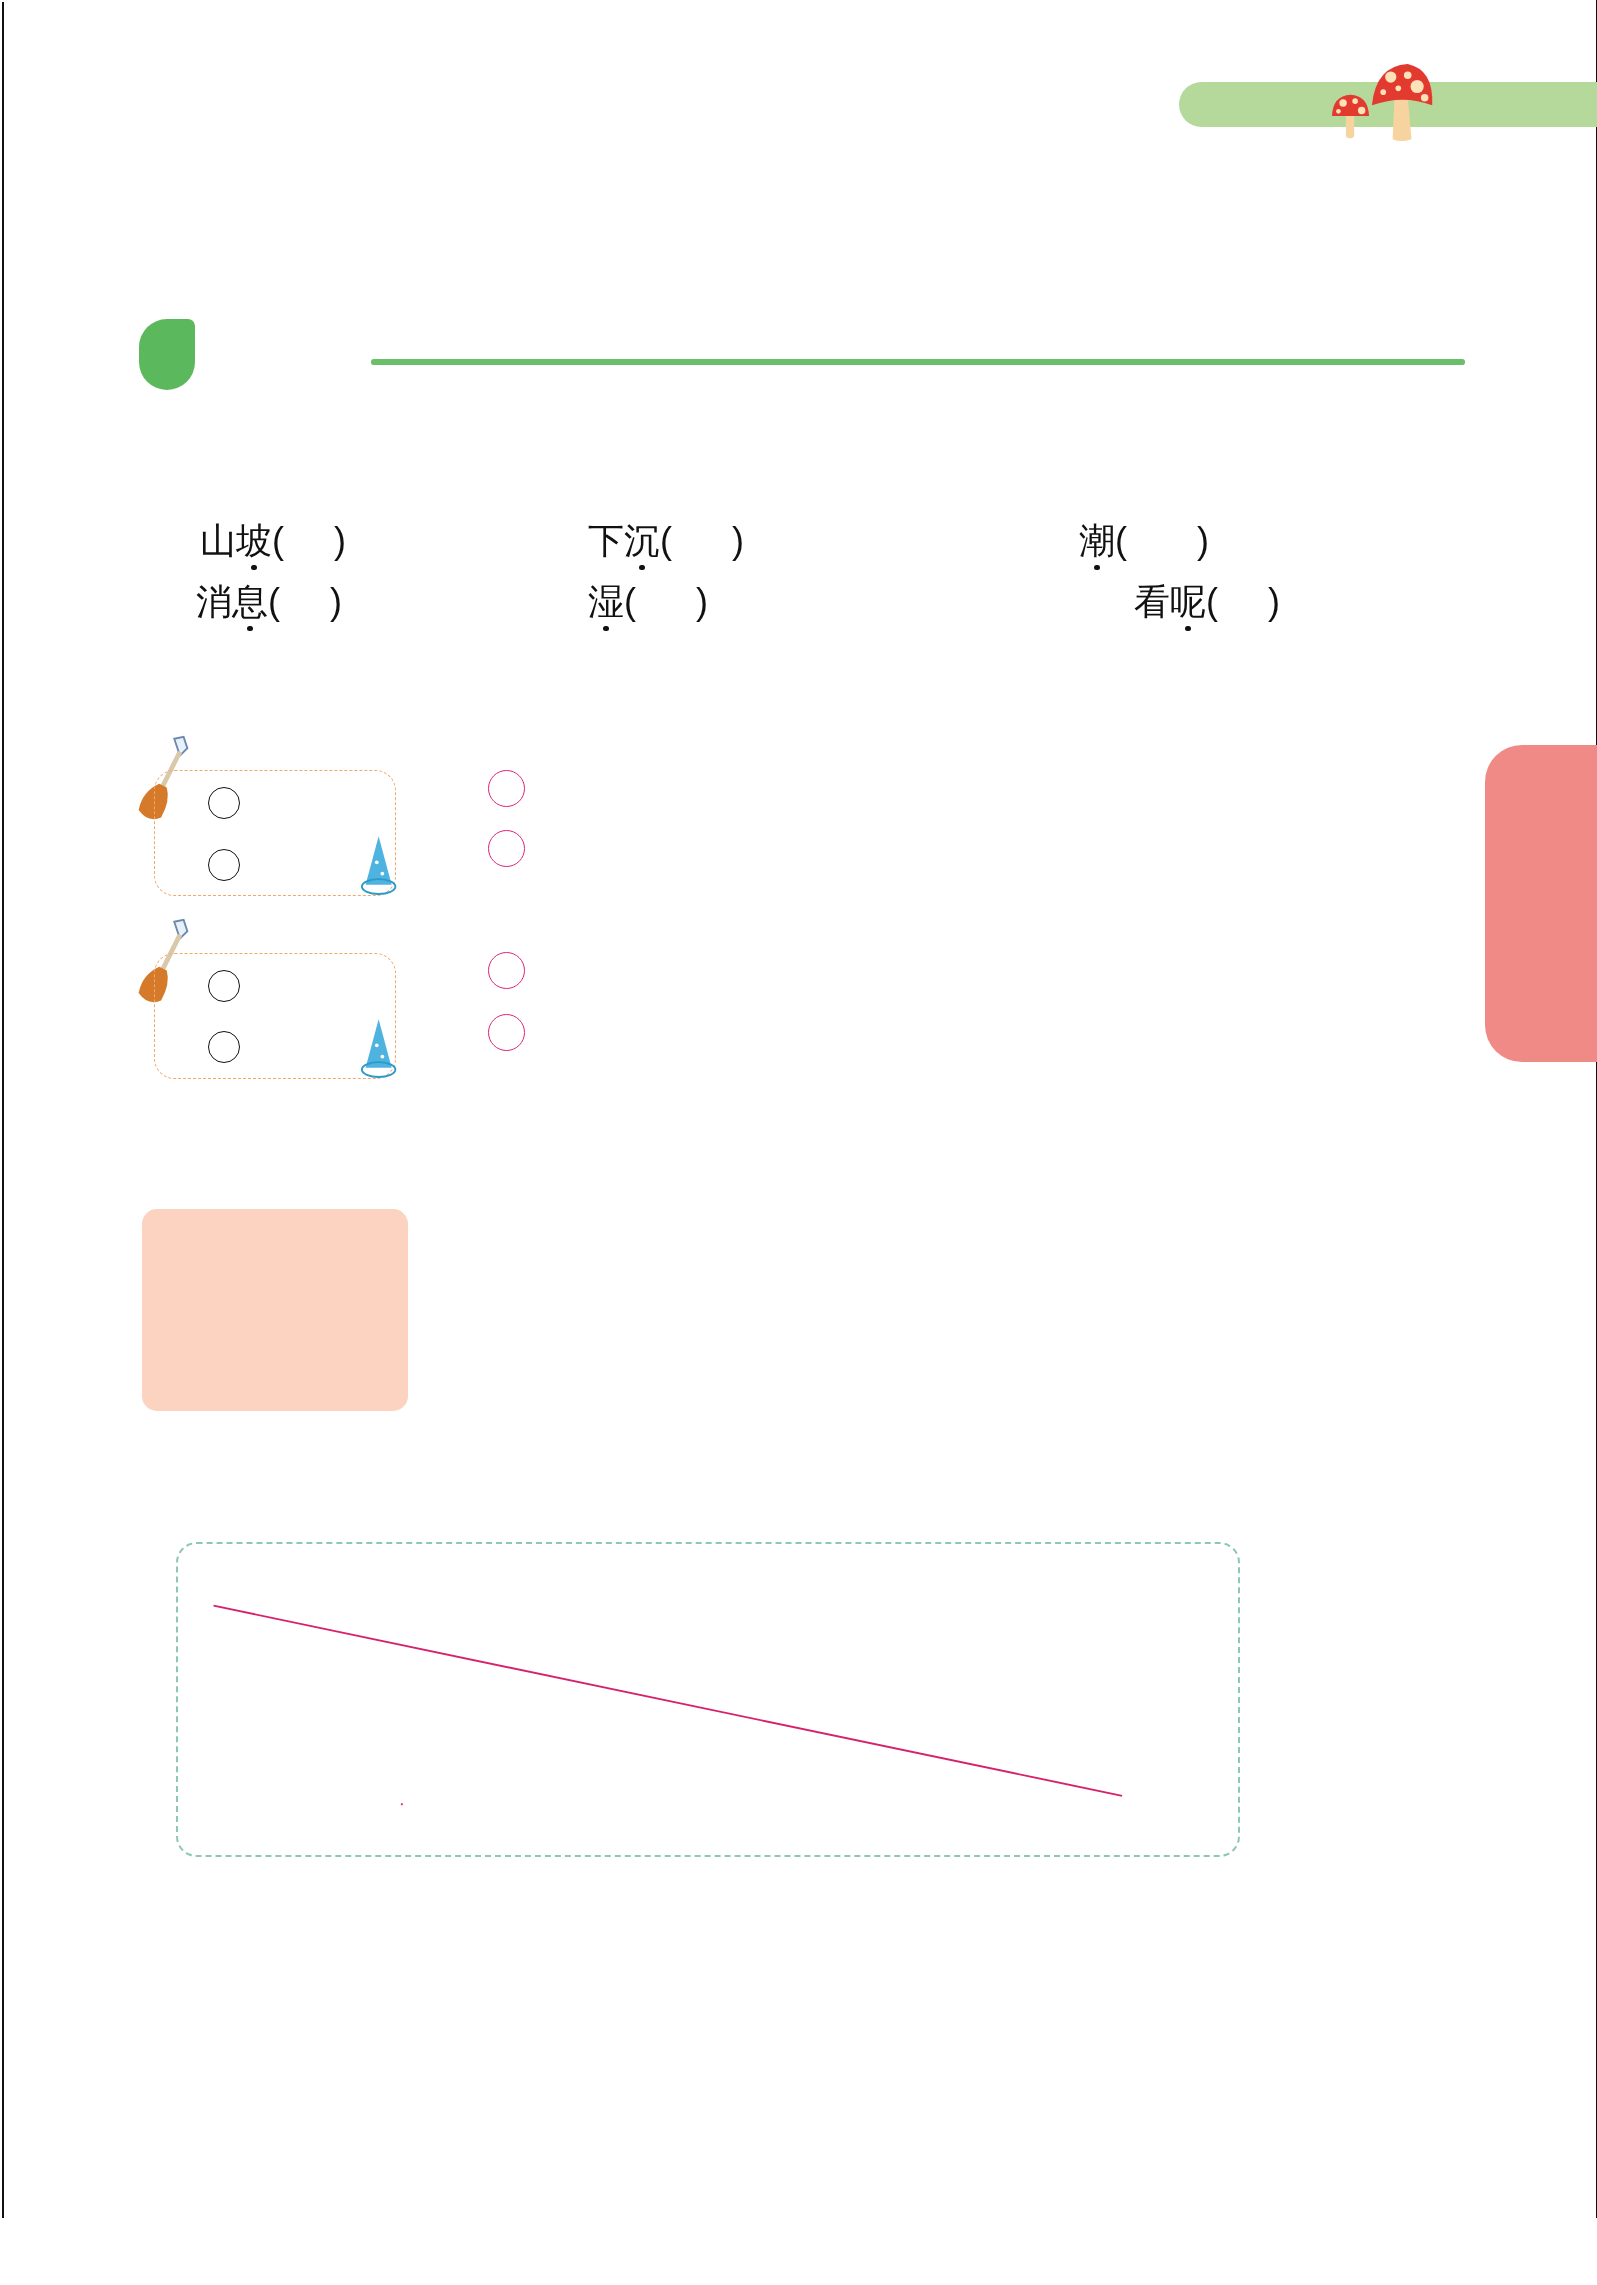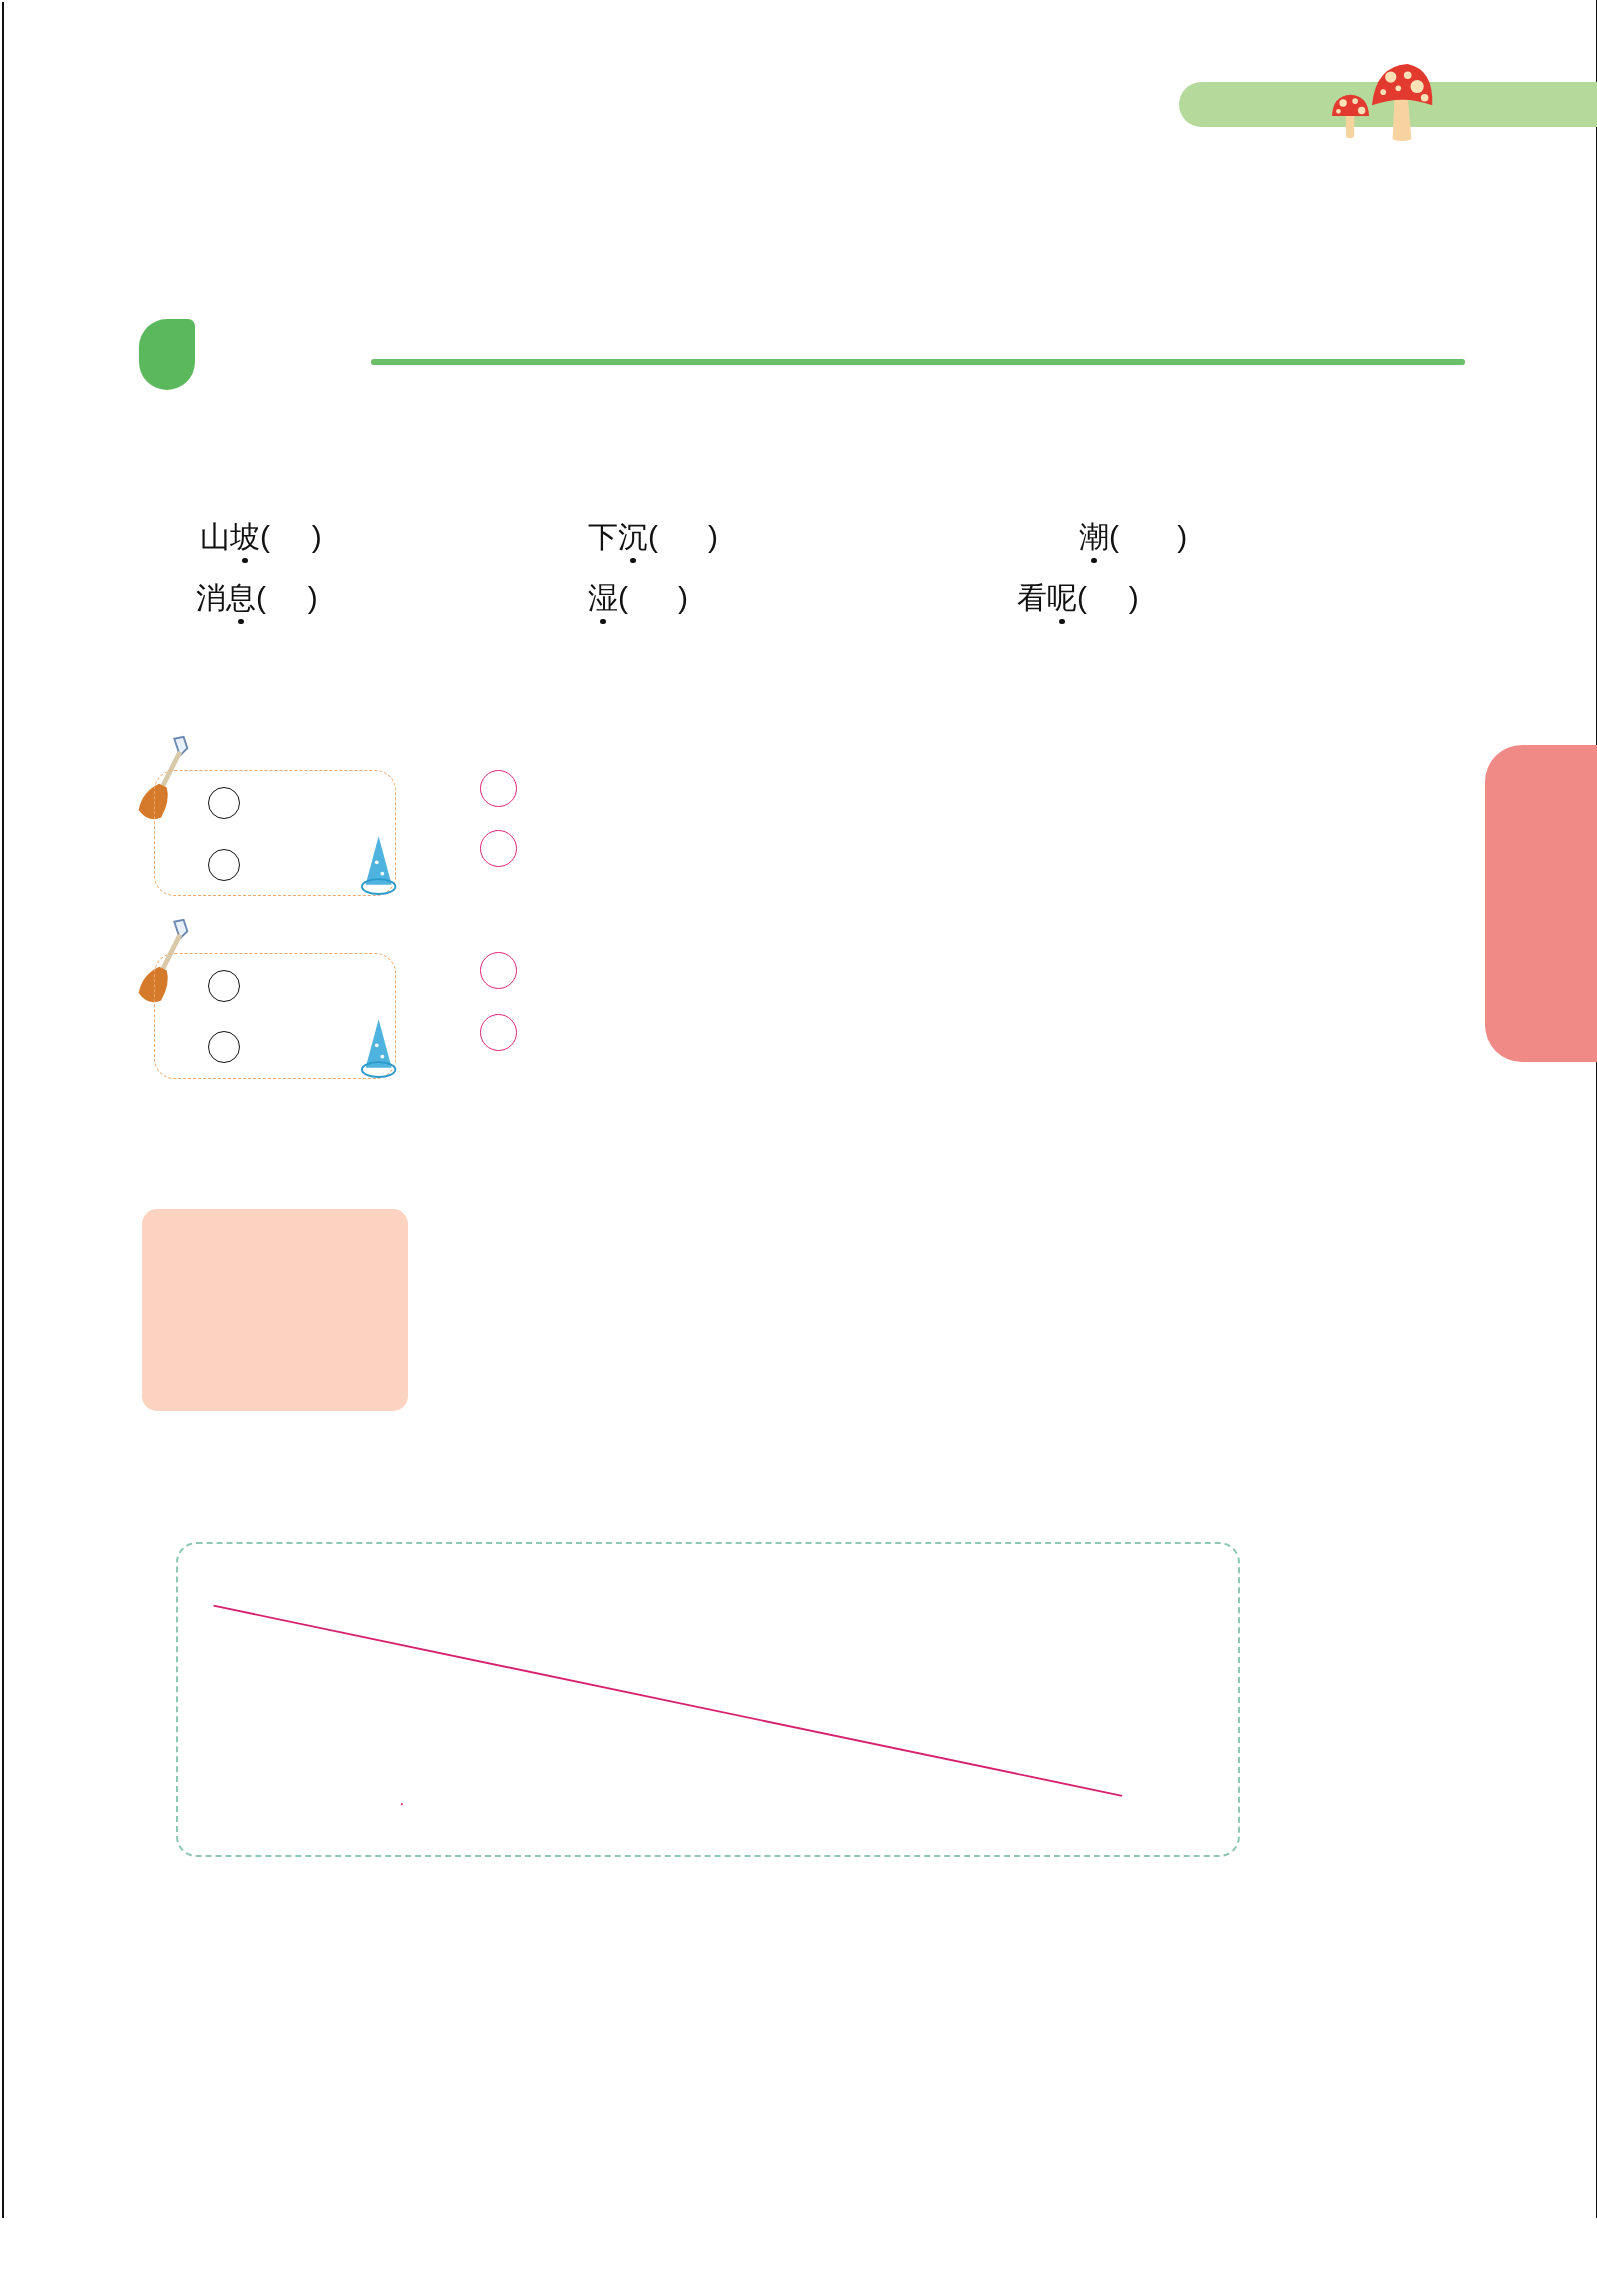--- a/index.html
+++ b/index.html
@@ -18,21 +18,21 @@
   .lesson-title .num { font-family: "Liberation Serif", serif; margin-right: 37px; }
 
   
   .sec-logo { left: 139px; top: 319px; width: 56px; height: 71px; border-radius: 37px 9.4px 37px 37px; background: #5cb85c; }
   .sec-label { left: 159px; top: 326px; font-size: 39px; font-weight: bold; color: #ee4d5b; font-family: "DejaVu Sans", sans-serif; }
   .sec-label .small { font-size: 32px; }
   .sec-line { left: 371px; top: 359px; width: 1094px; height: 5.6px; background: #6cbf6a; border-radius: 2.8px; }
 
   .pinyin { font-size: 24px; color: #1aa3d8; font-family: "Liberation Sans", sans-serif; white-space: pre; }
   .q-title { font-size: 36px; color: #1aa3d8; font-weight: bold; letter-spacing: 8.4px; white-space: nowrap; }
-  .body-text { font-size: 30px; color: #111; white-space: nowrap; font-family: "DejaVu Serif", serif; }
+  .body-text { font-size: 36px; color: #111; white-space: nowrap; font-family: "DejaVu Serif", serif; }
   .py { font-family: "Liberation Sans", sans-serif; }
   .dot { position: relative; }
   .dot::after { content: ""; position: absolute; left: 50%; bottom: -9.4px; width: 5.6px; height: 5.6px; margin-left: -2.8px; background: #111; border-radius: 50%; }
   .check { position: absolute; color: #d6226e; font-size: 41px; font-family: "DejaVu Sans", sans-serif; line-height: 1; }
   .answer { color: #e0247a; }
   .circled { display: inline-block; width: 37px; height: 37px; border: 1.9px solid #e0247a; border-radius: 50%; color: #e0247a; text-align: center; line-height: 34px; font-size: 28px; font-family: "Liberation Sans", sans-serif; }
   .circled-black { display: inline-block; width: 32px; height: 32px; border: 1.9px solid #111; border-radius: 50%; text-align: center; line-height: 28px; font-size: 24px; font-family: "Liberation Sans", sans-serif; margin-right: 1.9px; vertical-align: 3.7px; }
 
   .opt-box { border: 1.9px dashed #f0a96b; border-radius: 20.6px; width: 242px; height: 126px; }
   .opt-line { font-size: 36px; font-family: "Liberation Sans", sans-serif; }
@@ -111,21 +111,21 @@
 <div class="abs body-text" style="left:196px;top:578px">
   消<span class="dot">息</span><span class="py">(<span></span>&nbsp;&nbsp;&nbsp;&nbsp;&nbsp;<span></span>)</span>
 </div>
 <span class="check" style="left:302px;top:573px"></span>
 
 <div class="abs body-text" style="left:588px;top:578px">
   <span class="dot">湿</span><span class="py">(&nbsp;<span></span>&nbsp;&nbsp;&nbsp;&nbsp;<span></span>&nbsp;)</span><span></span>
 </div>
 <span class="check" style="left:729px;top:573px"></span>
 
-<div class="abs body-text" style="left:1017px;top:578px">
+<div class="abs body-text" style="left:1134px;top:578px">
   看<span class="dot">呢</span><span class="py">(&nbsp;<span></span>&nbsp;&nbsp;&nbsp;&nbsp;<span></span>)</span>
 </div>
 <span class="check" style="left:1192px;top:573px"></span>
 
 <div class="abs pinyin" style="left:206px;top:637px"></div>
 <div class="abs q-title" style="left:137px;top:675px"></div>
 
 <svg class="abs" style="left:133px;top:735px" width="60" height="90" viewBox="0 0 64 96">
   <path d="M44 4 L 54 2 L 58 14 L 50 22 Z" fill="#e8f0fa" stroke="#6a88b0" stroke-width="2"></path>
   <line x1="50" y1="18" x2="30" y2="58" stroke="#d9c9a8" stroke-width="5"></line>

